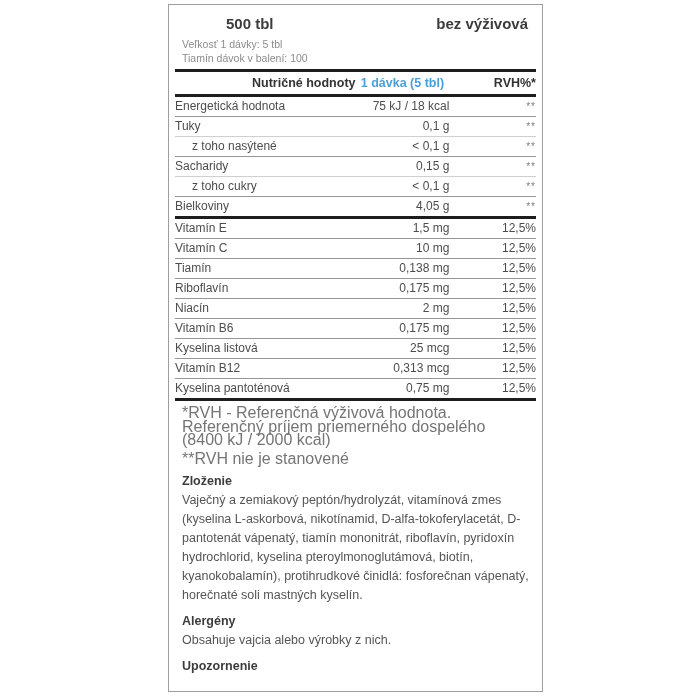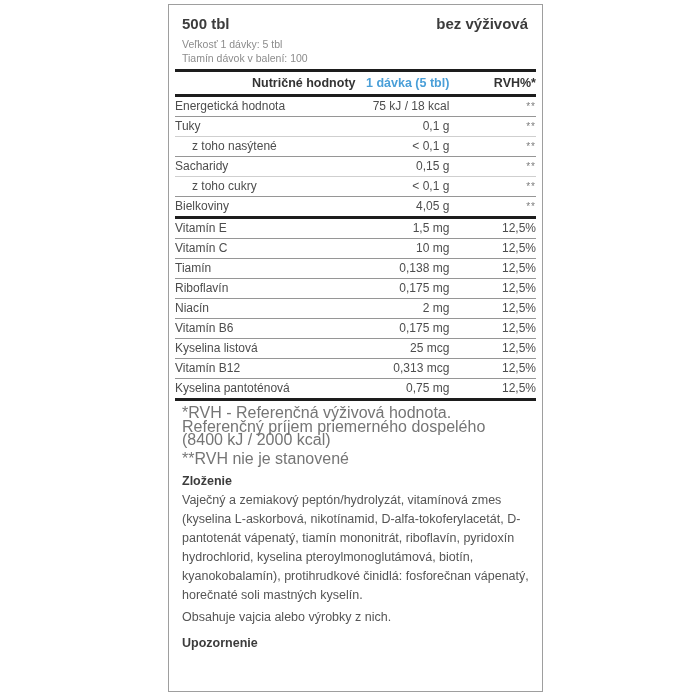--- a/index.html
+++ b/index.html
@@ -20,20 +20,21 @@
     overflow: hidden;
   }
   .title-row {
     display: flex;
     justify-content: space-between;
     align-items: baseline;
     padding: 2px 8px 0 7px;
     font-size: 15px;
     font-weight: bold;
     color: #3c3c3c;
+    margin-left: 44px;
   }
   .serving-info {
     padding: 5px 7px 2px 7px;
     font-size: 10.5px;
     color: #8c8c8c;
     line-height: 14px;
   }
   table.nutrition {
     width: 100%;
     border-collapse: collapse;
@@ -102,21 +103,21 @@
 
   <div class="serving-info">
     <div>Veľkosť 1 dávky: 5 tbl</div>
     <div>Tiamín dávok v balení: 100</div>
   </div>
 
   <table class="nutrition">
     <thead>
       <tr>
         <th class="col-name">Nutričné hodnoty</th>
-        <th class="col-value" style="color: rgb(74, 159, 216);">1 dávka (5 tbl)</th>
+        <th class="col-value" style="color: rgb(74, 159, 216); text-align: center;">1 dávka (5 tbl)</th>
         <th class="col-rvh">RVH%*</th>
       </tr>
     </thead>
     <tbody>
         <tr>
       <td class="cell-name">Energetická hodnota</td>
       <td class="cell-value">75 kJ / 18 kcal</td>
       <td class="cell-rvh star">**</td>
     </tr>
         <tr>
@@ -191,17 +192,18 @@
     </tr>
       </tbody>
   </table>
 
   <div class="footnote">*RVH - Referenčná výživová hodnota. Referenčný príjem priemerného dospelého (8400 kJ / 2000 kcal)</div>
   <div class="footnote">**RVH nie je stanovené</div>
 
   <div class="section-title">Zloženie</div>
   <div class="section-body">Vaječný a zemiakový peptón/hydrolyzát, vitamínová zmes (kyselina L-askorbová, nikotínamid, D-alfa-tokoferylacetát, D-pantotenát vápenatý, tiamín mononitrát, riboflavín, pyridoxín hydrochlorid, kyselina pteroylmonoglutámová, biotín, kyanokobalamín), protihrudkové činidlá: fosforečnan vápenatý, horečnaté soli mastných kyselín.</div>
 
+  <div class="section-title">Alergény</div>
   <div class="section-body">Obsahuje vajcia alebo výrobky z nich.</div>
 
   <div class="section-title">Upozornenie</div>
 
 </div>
 
 </body></html>

